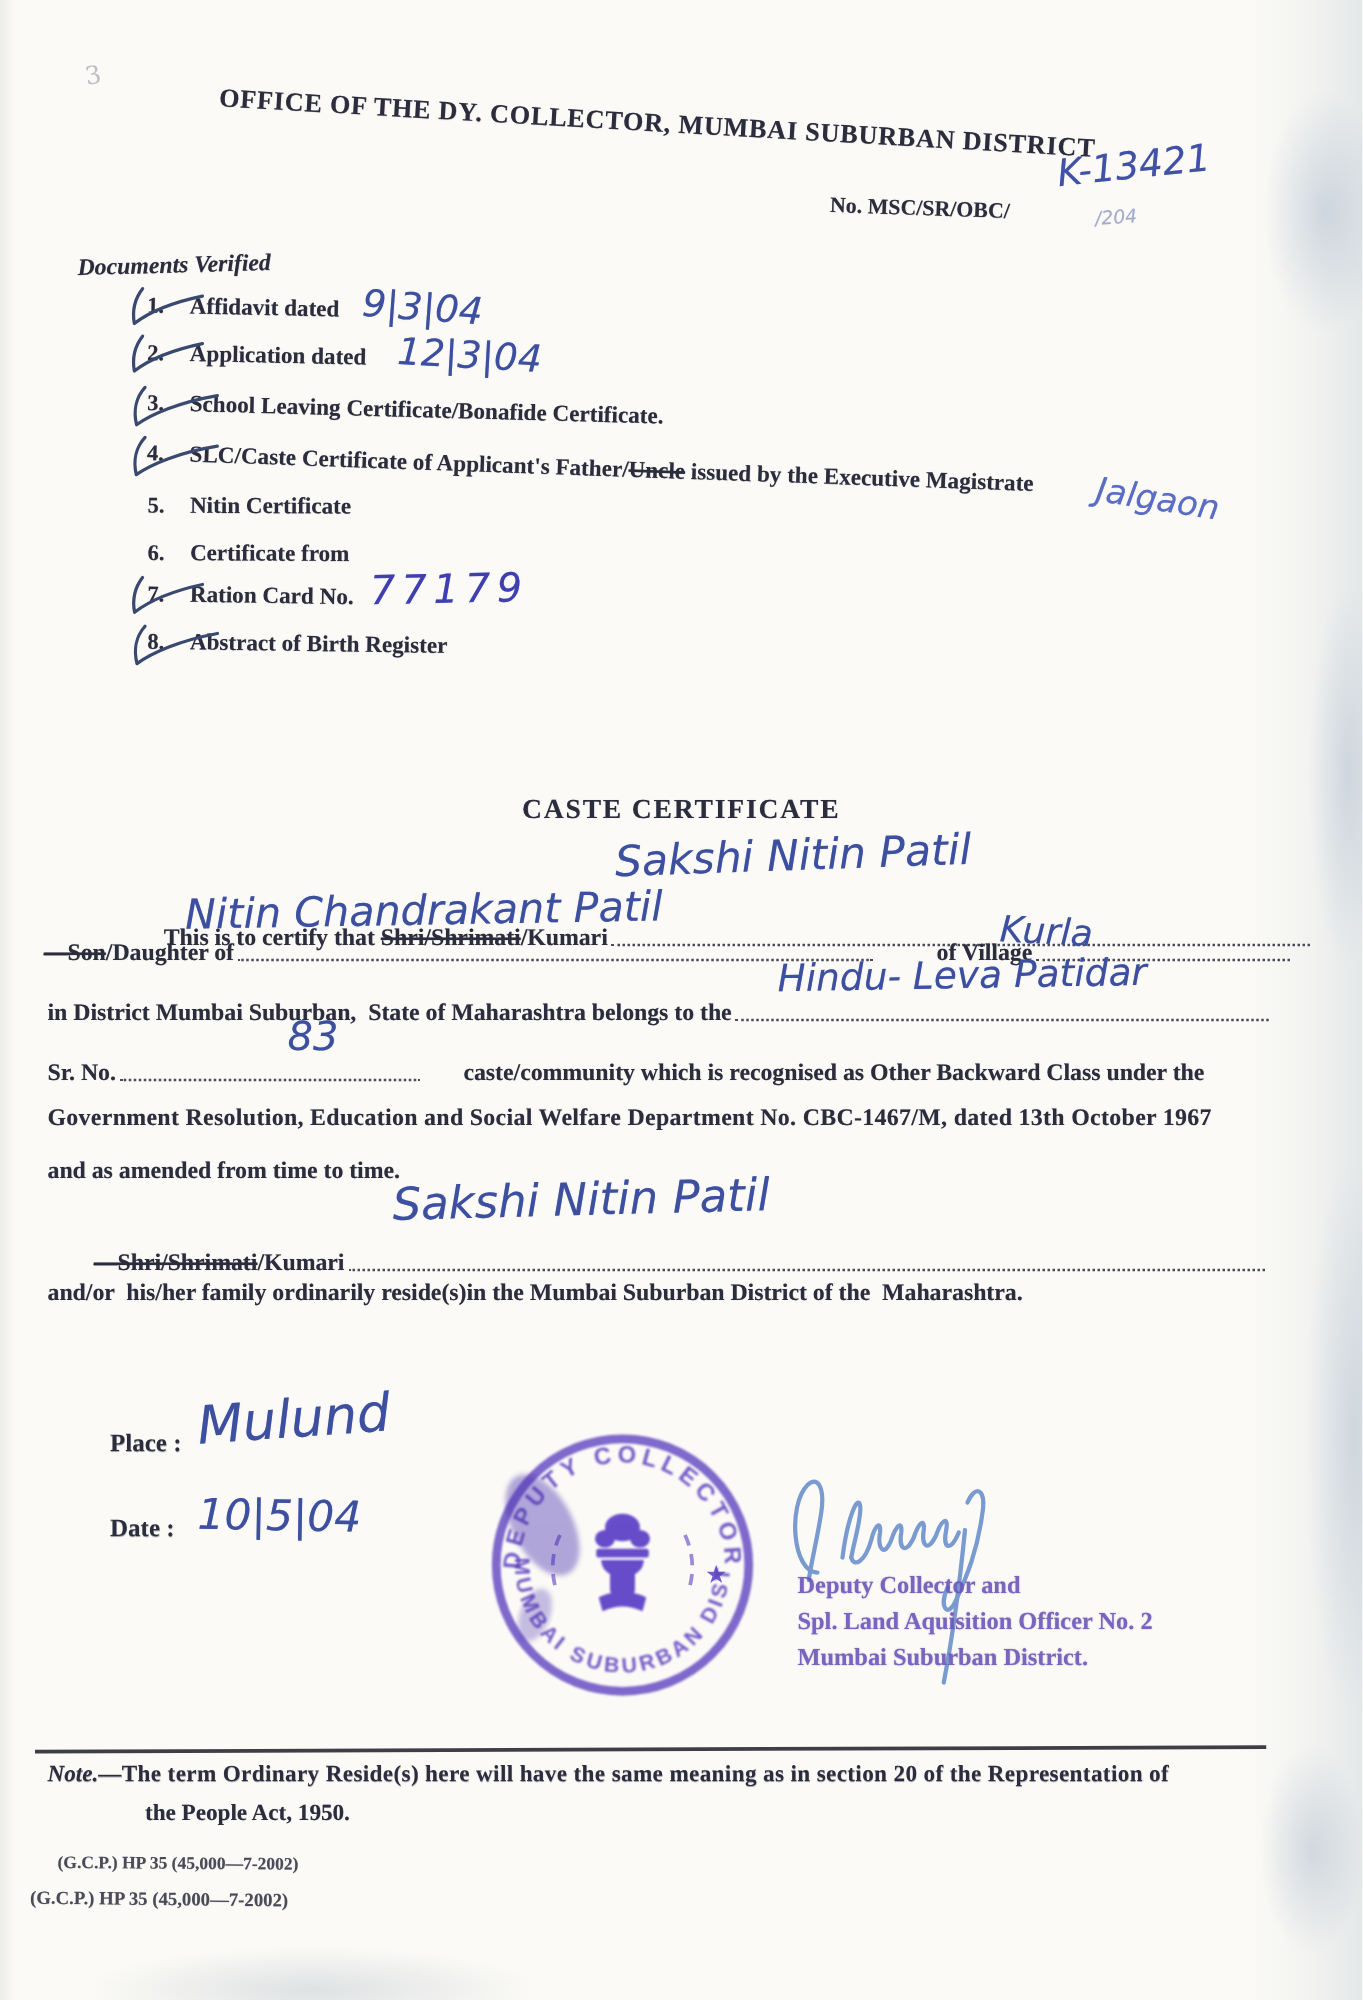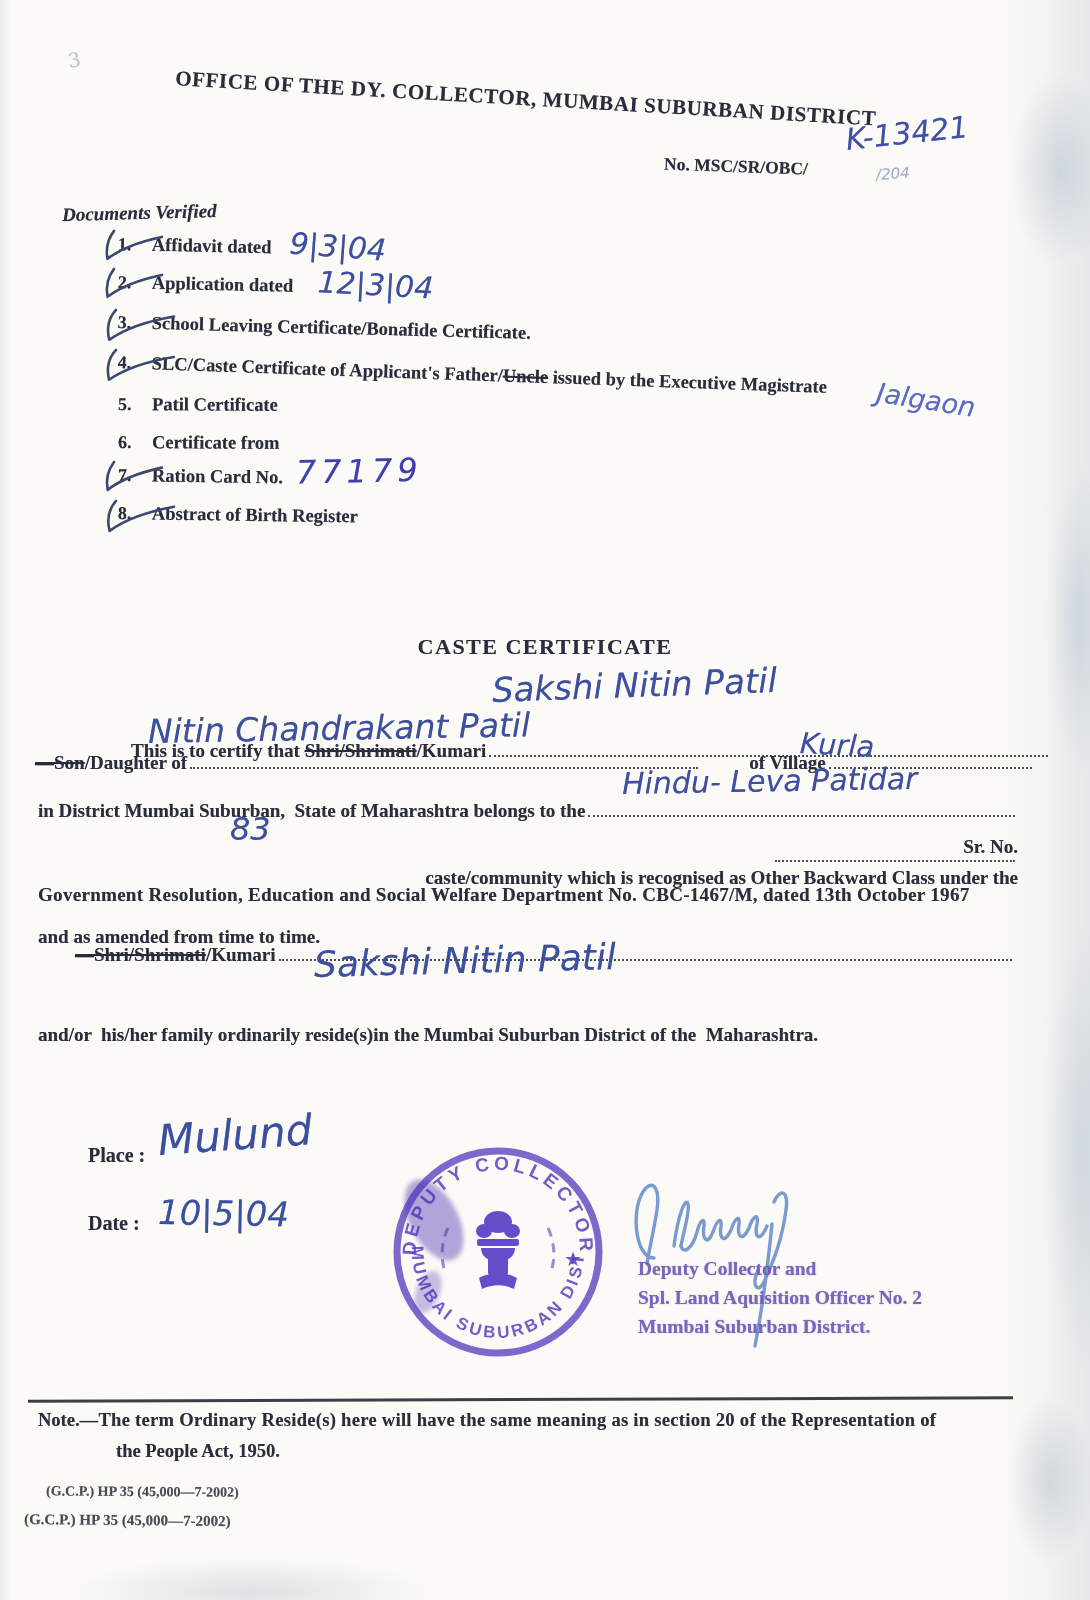--- a/index.html
+++ b/index.html
@@ -74,21 +74,21 @@
 
   <div class="doc-item" style="top:352px; width:960px; transform:rotate(2deg);">
     <svg class="tick" width="80" height="40" viewBox="0 0 80 40">
       <path d="M18,4 C11,12 9,23 12,34 M12,34 C24,25 46,15 76,9" stroke="#39496f" stroke-width="2.6" fill="none" stroke-linecap="round"></path>
       </svg>
     <span class="pt num">4.</span><span class="pt lbl">SLC/Caste Certificate of Applicant's Father/</span><span class="pt lbl struck">Uncle</span><span class="pt lbl"> issued by the Executive Magistrate</span>
     <span class="hw" style="left:760px; top:-2px; font-size:27px; color:#5a6cc5; transform:rotate(7deg);">Jalgaon</span>
   </div>
 
   <div class="doc-item" style="top:394px; transform:rotate(.3deg);">
-    <span class="pt num">5.</span><span class="pt lbl">Patil Certificate</span>
+    <span class="pt num">5.</span><span class="pt lbl">Nitin Certificate</span>
   </div>
 
   <div class="doc-item" style="top:432px; transform:rotate(.3deg);">
     <span class="pt num">6.</span><span class="pt lbl">Certificate from</span>
   </div>
 
   <div class="doc-item" style="top:465px; transform:rotate(.8deg);">
     <svg class="tick" width="70" height="38" viewBox="0 0 70 38">
       <path d="M16,3 C10,11 8,21 10,31 M10,31 C20,23 38,14 64,8" stroke="#39496f" stroke-width="2.6" fill="none" stroke-linecap="round"></path>
       </svg>
@@ -122,31 +122,31 @@
   </div>
   <div class="hw" style="left:148px; top:712px; font-size:33px; transform:rotate(-1deg);">Nitin Chandrakant Patil</div>
   <div class="hw" style="left:800px; top:726px; font-size:29px; transform:rotate(3deg);">Kurla</div>
 
   <div class="line" style="left:38px; top:788px; width:980px; height:34px;">
     <span class="pt" style="font-size:19px;">in District Mumbai Suburban,  State of Maharashtra belongs to the</span>
     <span class="leader"></span>
   </div>
   <div class="hw" style="left:622px; top:766px; font-size:30px; transform:rotate(-1deg);">Hindu- Leva Patidar</div>
 
-  <div class="line" style="left:38px; top:836px; width:980px; height:34px;flex-direction:column;">
+  <div class="line" style="left:38px; top:836px; width:980px; height:34px;">
     <span class="pt" style="font-size:19px;">Sr. No.</span>
     <span class="leader fixed" style="width:240px;"></span>
     <span class="pt" style="font-size:19px;margin-left:32px;">caste/community which is recognised as Other Backward Class under the</span>
   </div>
   <div class="hw" style="left:230px; top:810px; font-size:32px;">83</div>
 
   <div class="abs pt" style="left:38px; top:884px; font-size:19px; letter-spacing:.3px;">Government Resolution, Education and Social Welfare Department No. CBC-1467/M, dated 13th October 1967</div>
   <div class="abs pt" style="left:38px; top:926px; font-size:19px;">and as amended from time to time.</div>
 
-  <div class="line" style="left:75px; top:932px; width:940px; height:34px;">
+  <div class="line" style="left:75px; top:988px; width:940px; height:34px;">
     <span class="pt struck" style="font-size:19px;">—Shri/Shrimati</span>
       <span class="pt" style="font-size:19px;">/Kumari</span>
     <span class="leader"></span>
   </div>
   <div class="hw" style="left:314px; top:944px; font-size:36px; transform:rotate(-1.5deg);">Sakshi Nitin Patil</div>
 
   <div class="abs pt" style="left:38px; top:1024px; font-size:19px;">and/or  his/her family ordinarily reside(s)in the Mumbai Suburban District of the  Maharashtra.</div>
 
   <div class="abs pt" style="left:88px; top:1144px; font-size:20px;">Place :</div>
   <div class="hw" style="left:158px; top:1116px; font-size:42px; transform:rotate(-4deg);">Mulund</div>
@@ -199,20 +199,20 @@
 
   <div class="abs" style="left:638px; top:1254px; opacity:.9;">
     <span class="officer-line">Deputy Collector and</span>
     <span class="officer-line">Spl. Land Aquisition Officer No. 2</span>
     <span class="officer-line">Mumbai Suburban District.</span>
   </div>
 
   <div class="abs" style="left:28px; top:1398px; width:985px; border-top:3.5px solid #23232e; transform:rotate(-.2deg); opacity:.88;"></div>
 
   <div class="abs" style="left:38px; top:1410px; white-space:nowrap;">
-    <span class="pt" style="font-size:18.5px; ">Note.</span><span class="pt" style="font-size:18.5px; letter-spacing:.3px;">—The term Ordinary Reside(s) here will have the same meaning as in section 20 of the Representation of</span>
+    <span class="pt" style="font-size:18.5px; font-style:italic;">Note.</span><span class="pt" style="font-size:18.5px; letter-spacing:.3px;">—The term Ordinary Reside(s) here will have the same meaning as in section 20 of the Representation of</span>
   </div>
   <div class="abs pt" style="left:116px; top:1441px; font-size:18.5px;">the People Act, 1950.</div>
 
   <div class="abs pt" style="left:46px; top:1484px; font-size:14px; opacity:.85; transform:rotate(.4deg);">(G.C.P.) HP 35 (45,000—7-2002)</div>
   <div class="abs pt" style="left:24px; top:1512px; font-size:15px; opacity:.85; transform:rotate(.6deg);">(G.C.P.) HP 35 (45,000—7-2002)</div>
 
 </div>
 
 </body></html>

